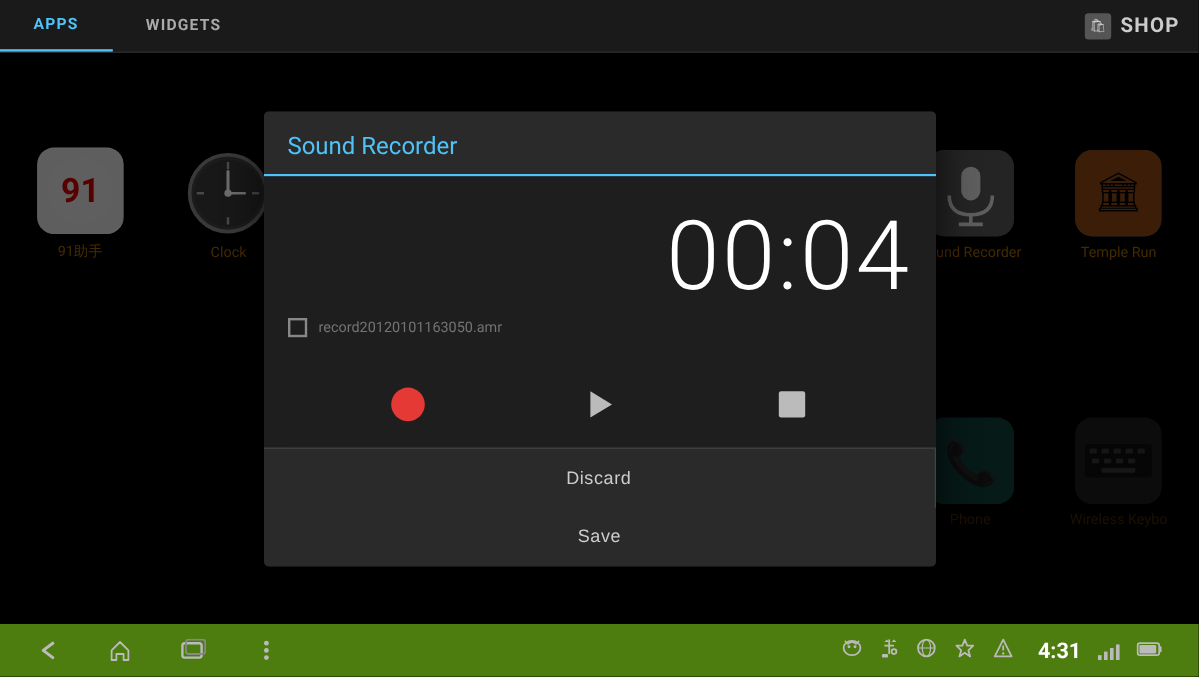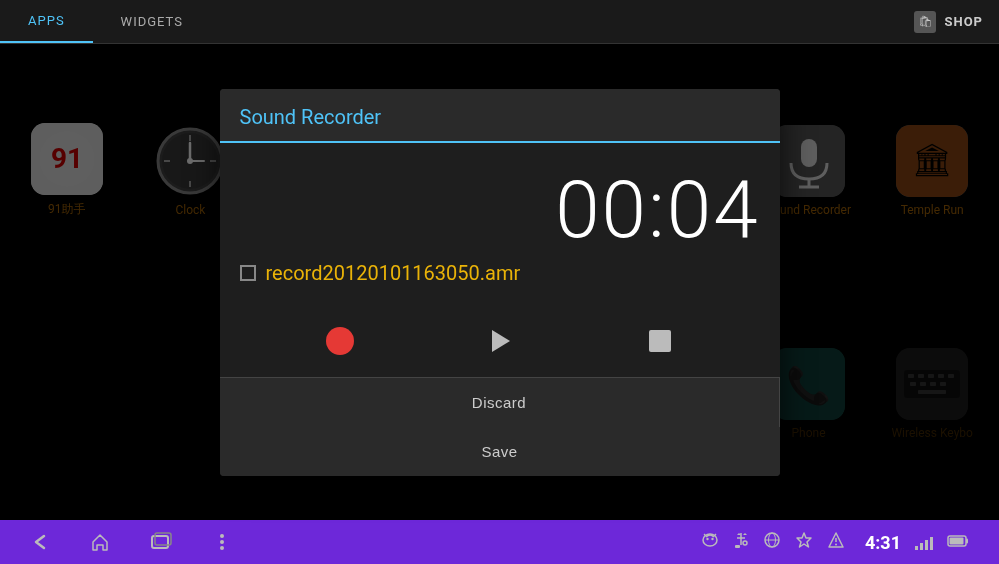--- a/index.html
+++ b/index.html
@@ -19,42 +19,42 @@
       height: 44px;
       background: #1a1a1a;
       border-bottom: 1px solid #333;
     }
     .top-tab {
       padding: 0 28px;
       height: 100%;
       display: flex;
       align-items: center;
       font-size: 13px;
-      font-weight: normal;
+      font-weight: bold;
       color: #aaa;
       letter-spacing: 1px;
       cursor: pointer;
     }
     .top-tab.active {
       color: #4fc3f7;
       border-bottom: 2px solid #4fc3f7;
     }
     .top-bar-right {
       margin-left: auto;
       display: flex;
       align-items: center;
       padding-right: 16px;
       gap: 8px;
     }
     .shop-btn {
       display: flex;
       align-items: center;
       gap: 6px;
       color: #ccc;
-      font-size: 13px;
+      font-size: 17px;
       font-weight: bold;
       letter-spacing: 1px;
     }
     .bag-icon {
       width: 22px;
       height: 22px;
       background: #555;
       border-radius: 3px;
       display: flex;
       align-items: center;
@@ -164,22 +164,22 @@
       margin-bottom: 20px;
     }
     .file-checkbox {
       width: 16px;
       height: 16px;
       border: 2px solid #888;
       background: transparent;
       flex-shrink: 0;
     }
     .file-name {
-      font-size: 20px;
-      color: #eab308;
+      font-size: 12px;
+      color: #737373;
     }
     .dialog-actions {
       display: flex;
       background: #2a2a2a;
       border-top: 1px solid #444;
       flex-direction: column;
     }
     .action-btn {
       flex: 1;
       padding: 16px;
@@ -234,21 +234,21 @@
       border-radius: 2px;
     }
 
     
     .bottom-bar {
       position: absolute;
       bottom: 0;
       left: 0;
       right: 0;
       height: 44px;
-      background: #6d28d9;
+      background: #4d7c0f;
       display: flex;
       align-items: center;
       padding: 0 30px;
     }
     .nav-left {
       display: flex;
       gap: 40px;
       flex: 1;
     }
     .nav-icon {

